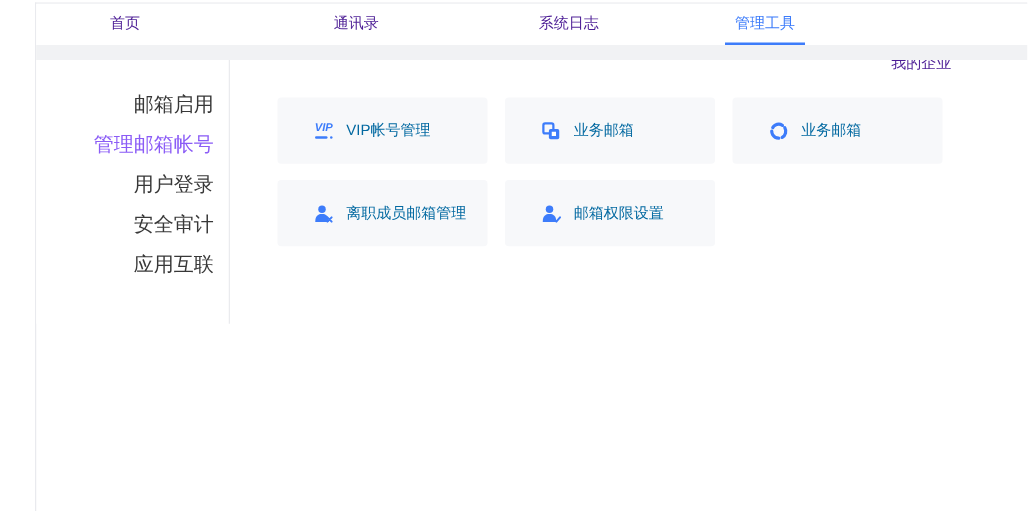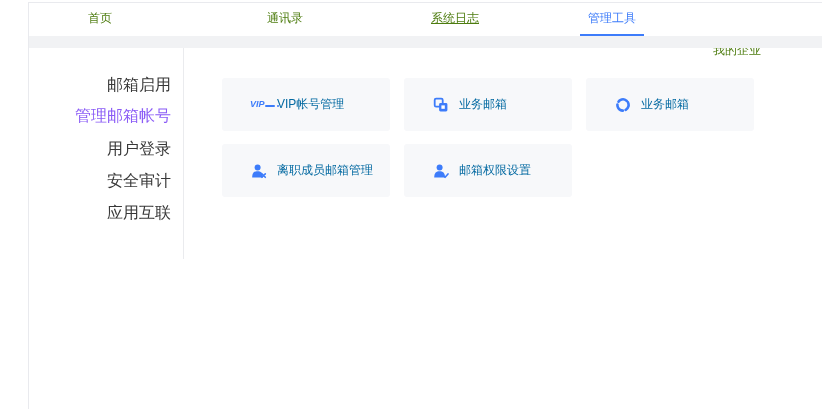--- a/index.html
+++ b/index.html
@@ -5,23 +5,23 @@
   * { margin:0; padding:0; box-sizing:border-box; }
   html,body { width:822px; height:409px; background:#ffffff;
     font-family:"Liberation Sans", sans-serif; overflow:hidden; }
   .page { position:relative; width:822px; height:409px; background:#fff; }
   .panel { position:absolute; left:28px; top:2px; right:0; bottom:0;
     border-left:1px solid #e9eaee; border-top:1px solid #e9eaee; background:#fff; }
 
   
   .topnav { position:absolute; left:0; top:0; right:0; height:33px; background:#fff; }
   .tab { position:absolute; top:0; height:33px; width:64px; line-height:31px;
-    text-align:center; font-size:12px; color:#4d7c0f; cursor:pointer; }
+    text-align:center; font-size:12px; color:#4c1d95; cursor:pointer; }
   .tab.active { color:#3d7cfa; border-bottom:2px solid #3d7cfa;margin-left:28px; }
-  .tab-0 { left:39px; }  .tab-1 { left:224px; } .tab-2 { left:394px;text-decoration:underline; }
+  .tab-0 { left:39px; }  .tab-1 { left:224px; } .tab-2 { left:394px; }
   .tab-3 { left:523px; } .tab-4 { left:676px;margin-top:32px; }
 
   
   .band { position:absolute; left:0; top:33px; right:0; height:12px; background:#f1f2f4; }
 
   
   .sidebar { position:absolute; left:0; top:45px; width:155px; height:211px;
     border-right:1px solid #eaebee; padding-top:21px; background:#fff; }
   .side-item { height:32px; line-height:32px; text-align:right; padding-right:12px;
     font-size:16px; color:#383838; cursor:pointer; white-space:nowrap; }
@@ -31,21 +31,21 @@
   .cards { position:absolute; left:193px; top:75px;
     display:grid; grid-template-columns:repeat(3,168px); gap:13px 14px; }
   .card { height:53px; background:#f7f8fa; border-radius:3px;
     display:flex; align-items:center; padding-left:28px; cursor:pointer; }
   .card-label { font-size:12px; color:#0369a1; margin-left:9px; white-space:nowrap;text-align:center; }
   .ic { width:18px; height:16px; flex:0 0 18px; display:flex;
     align-items:center; justify-content:center; }
   svg { display:block; }
 
   
-  .vip-ic { width:18px; flex:0 0 18px; display:flex; flex-direction:row;
+  .vip-ic { width:18px; flex:0 0 18px; display:flex; flex-direction:column;
     align-items:center; }
   .vip-ic i { font-style:italic; font-weight:bold; font-size:9px; line-height:9px;
     color:#3d7cfa; letter-spacing:0; }
   .vip-ic .u { display:flex; align-items:center; margin-top:2px; }
   .vip-ic .bar { width:10px; height:2px; background:#3d7cfa; border-radius:1px; }
   .vip-ic .dot { width:2px; height:2px; background:#3d7cfa; border-radius:50%; margin-left:2px; }
 </style>
 </head>
 <body>
 

